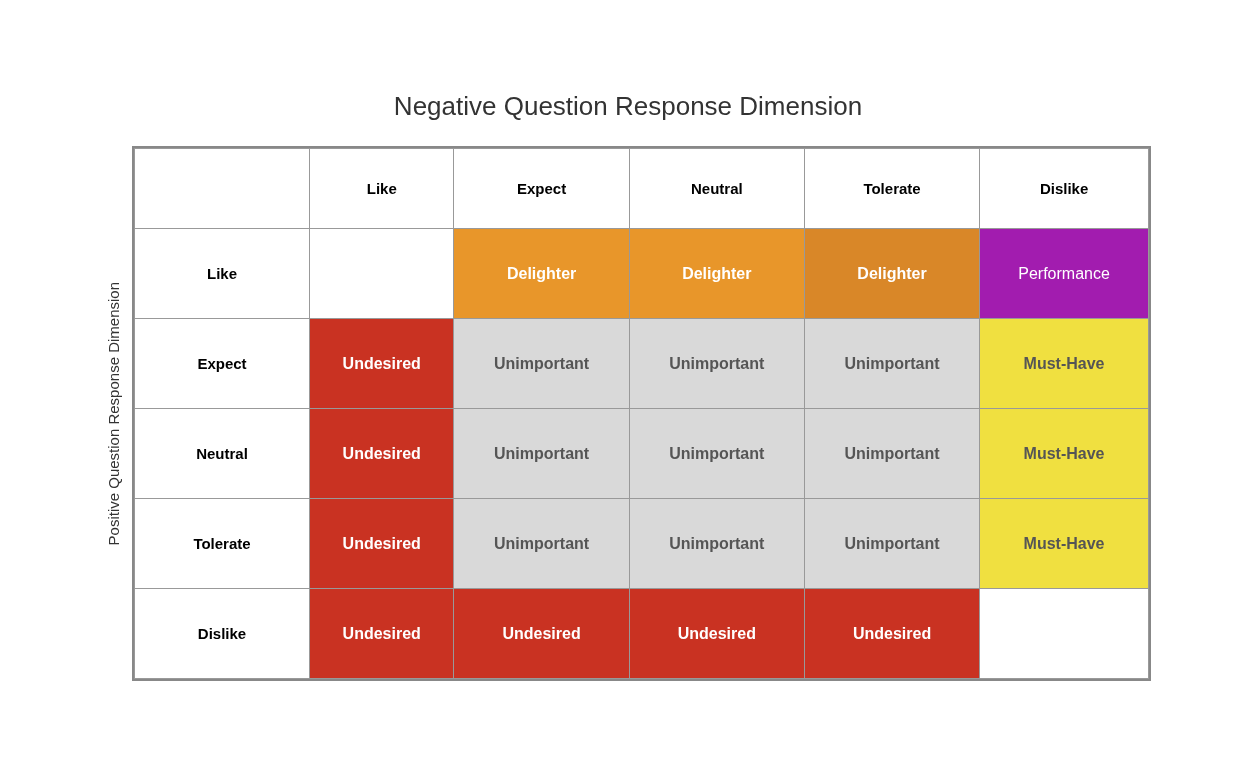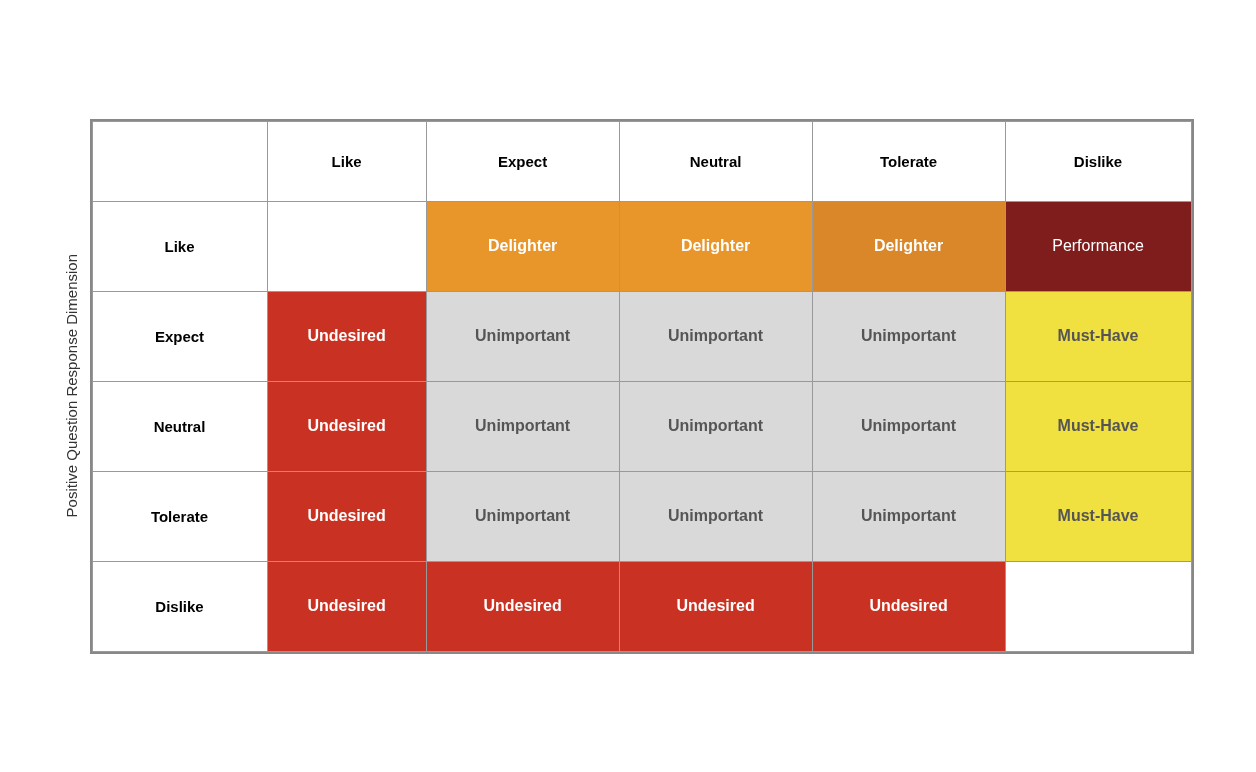--- a/index.html
+++ b/index.html
@@ -51,21 +51,21 @@
       text-align: center;
       white-space: nowrap;
     }
 
     .table-wrapper {
       border: 2px solid #888;
     }
 
     table {
       border-collapse: collapse;
-      width: 1100px;
+      width: 1015px;
     }
 
     td, th {
       border: 1.5px solid #999;
       text-align: center;
       vertical-align: middle;
       font-size: 15px;
       font-weight: bold;
     }
 
@@ -87,20 +87,21 @@
       font-weight: bold;
       background: #ffffff;
       width: 175px;
       height: 90px;
     }
   </style>
 </head>
 <body>
 
 <div class="page-container">
+  <h1 class="main-title">Negative Question Response Dimension</h1>
   <div class="outer-wrapper">
     <div class="y-axis-label">Positive Question Response Dimension</div>
     <div class="table-wrapper">
       <table>
         <thead>
           <tr class="header-row">
             <td class="empty-corner"></td>
             <td>Like</td>
             <td>Expect</td>
             <td>Neutral</td>
@@ -108,21 +109,21 @@
             <td>Dislike</td>
           </tr>
         </thead>
         <tbody id="table-body">
         <tr>
               <td class="row-label">Like</td>
               <td style="background: rgb(255, 255, 255);"></td>
               <td style="background: rgb(232, 150, 42); color: rgb(255, 255, 255); font-size: 16px;">Delighter</td>
               <td style="background: rgb(232, 150, 42); color: rgb(255, 255, 255); font-size: 16px;">Delighter</td>
               <td style="background: rgb(217, 135, 40); color: rgb(255, 255, 255); font-size: 16px;">Delighter</td>
-              <td style="background: #7f1d1d; color: rgb(255, 255, 255); font-size: 16px; font-weight: normal;">Performance</td>
+              <td style="background: #a21caf; color: rgb(255, 255, 255); font-size: 16px; font-weight: normal;">Performance</td>
             </tr>
             <tr>
               <td class="row-label">Expect</td>
               <td style="background: rgb(201, 50, 34); color: rgb(255, 255, 255); font-size: 16px;">Undesired</td>
               <td style="background: rgb(217, 217, 217); color: rgb(85, 85, 85); font-size: 16px;">Unimportant</td>
               <td style="background: rgb(217, 217, 217); color: rgb(85, 85, 85); font-size: 16px;">Unimportant</td>
               <td style="background: rgb(217, 217, 217); color: rgb(85, 85, 85); font-size: 16px;">Unimportant</td>
               <td style="background: rgb(240, 224, 64); color: rgb(85, 85, 85); font-size: 16px;">Must-Have</td>
             </tr>
             <tr>

